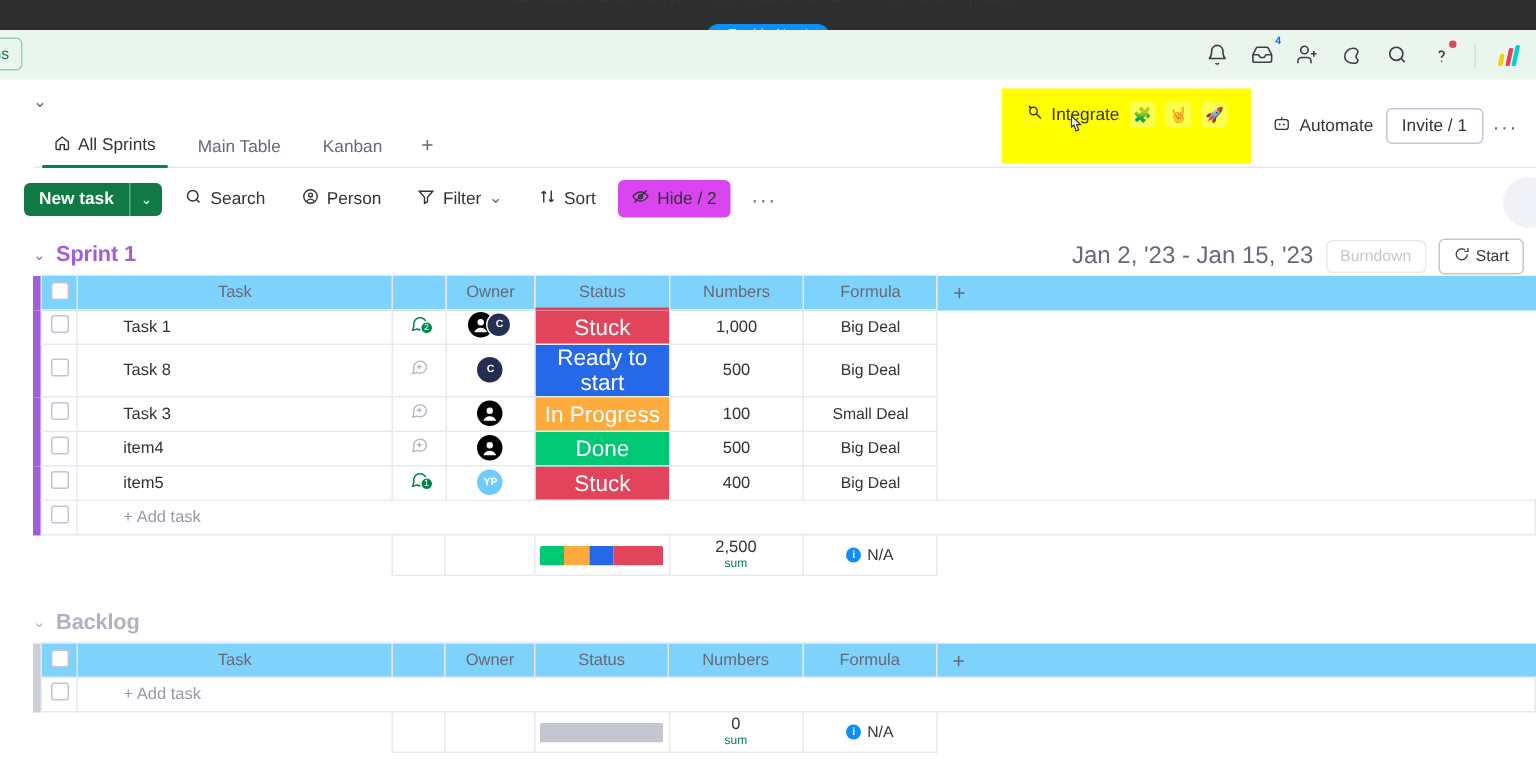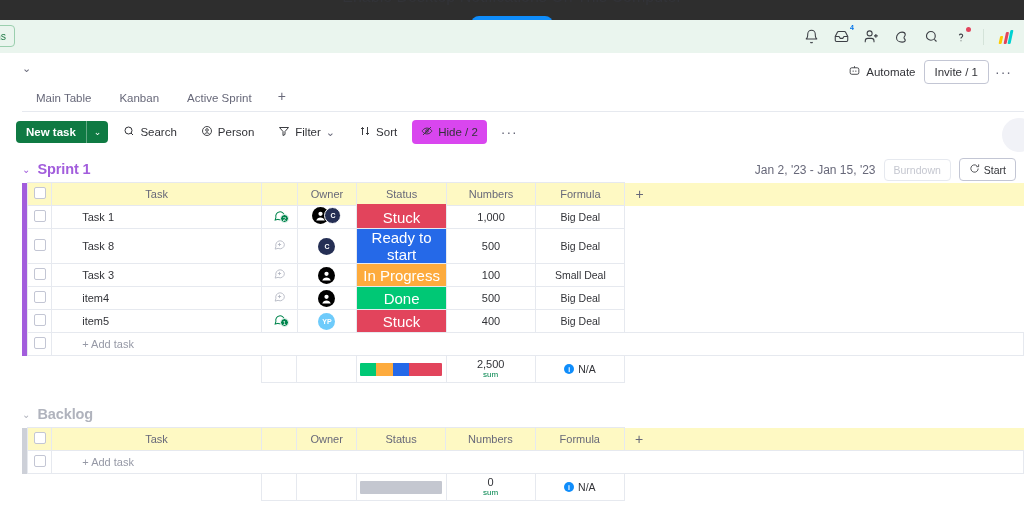--- a/index.html
+++ b/index.html
@@ -127,21 +127,21 @@
   .group-head {
     display: flex; align-items: center; gap: 7px;
     padding: 3px 0 5px 22px; position: relative;
   }
   .grp-chev { font-size: 10px; }
   .grp-title { font-size: 14.5px; font-weight: 700; letter-spacing: -.1px; }
   .grp-right {
     position: absolute; right: 8px; top: 0;
     display: flex; align-items: center; gap: 8px;
   }
-  .date-range { font-size: 12px; color: #676879; }
+  .date-range { font-size: 16px; color: #676879; }
   .burndown-btn {
     border: 1px solid #e6e9ef; border-radius: 4px; color: #c5c7d0;
     font-size: 10.5px; padding: 4px 9px; background: #fff; cursor: pointer;
   }
   .start-btn {
     border: 1px solid #c3c6d4; border-radius: 4px; color: #323338;
     font-size: 10.5px; padding: 4px 9px; background: #fff; cursor: pointer;
     display: flex; align-items: center; gap: 4px;
   }
 
@@ -153,21 +153,21 @@
   .c-chk   { width: 24px; }
   .c-task  { width: 212px; }
   .c-chat  { width: 36px; }
   .c-owner { width: 60px; }
   .c-status{ width: 90px; }
   .c-num   { width: 90px; }
   .c-form  { width: 90px; }
   .c-plus  { width: 404px; border-top: none !important; border-right: none !important;
              border-bottom: none !important; }
 
-  .hdr-cell { font-size: 11px; color: #676879; text-align: center; background: #fef9c3; }
+  .hdr-cell { font-size: 11px; color: #676879; text-align: center; background: #7dd3fc; }
   .hdr-status-red { position: relative; }
   .hdr-status-red::after {
     content: ""; position: absolute; left: 0; right: 0; bottom: -1px;
     height: 2px; background: #e2445c;
   }
   .bar-cell { background: #a25ddc; }
   .chk {
     width: 12px; height: 12px; border: 1px solid #c3c6d4; border-radius: 2px;
     display: inline-block; background: #fff; cursor: pointer;
   }
@@ -284,33 +284,57 @@
     </span>
   </div>
 </div>
 
 <div class="board-head">
   <div class="board-title-row">
     <span class="chev">⌄</span>
   </div>
 
   <div class="tabs">
+    <div class="tab active">
+      <span>
+        <svg width="11" height="11" viewBox="0 0 24 24" fill="none" stroke="#323338" stroke-width="2">
+            <path d="M3 10l9-7 9 7v10a1 1 0 01-1 1h-5v-7H9v7H4a1 1 0 01-1-1z"></path>
+          </svg>
+      </span>
+      <span>All Sprints</span>
+    </div>
     <div class="tab">
       <span>Main Table</span>
     </div>
     <div class="tab">
       <span>Kanban</span>
     </div>
-    <div class="tab">
-      <span>Active Sprint</span>
+    <div class="tab-plus">+</div>
+  </div>
+
+  <div class="head-right">
+    <div class="integrate-wrap">
+      <div class="hl-item">
+        <span>
+          <svg width="12" height="12" viewBox="0 0 24 24" fill="none" stroke="#323338" stroke-width="1.8">
+              <circle cx="10" cy="10" r="5"></circle>
+              <path d="M14 14l6 6M5 3v3M3.5 4.5h3"></path>
+            </svg>
+        </span>
+        <span>Integrate</span>
+      </div>
+      <span class="emoji-chip">🧩</span>
+      <span class="emoji-chip">🤘</span>
+      <span class="emoji-chip">🚀</span>
+      <span class="cursor-ptr">
+        <svg width="14" height="16" viewBox="0 0 20 24" fill="#ffffff" stroke="#333" stroke-width="1.2">
+          <path d="M6 2v11l2.5-2 2 6 2.6-1-2-5.4H15z"></path>
+        </svg>
+      </span>
     </div>
-    <div class="tab-plus">+</div>
-  </div>
-
-  <div class="head-right">
 
     <div class="hdr-btn">
       <span>
         <svg width="13" height="13" viewBox="0 0 24 24" fill="none" stroke="#323338" stroke-width="1.6">
             <rect x="4" y="7" width="16" height="12" rx="3"></rect>
             <circle cx="9.5" cy="13" r="1.2" fill="#323338" stroke="none"></circle>
             <circle cx="14.5" cy="13" r="1.2" fill="#323338" stroke="none"></circle>
             <path d="M12 4v3"></path>
           </svg>
       </span>

